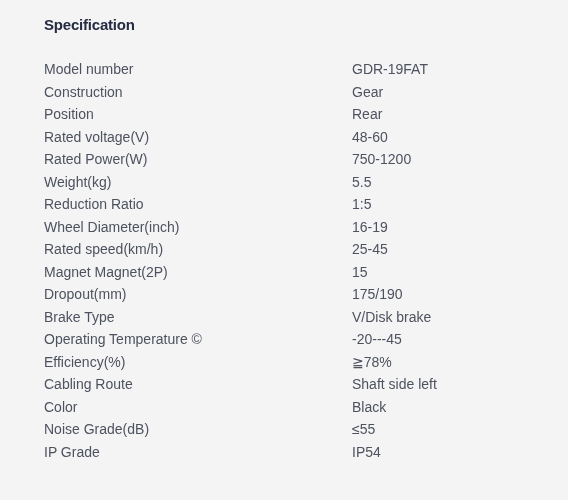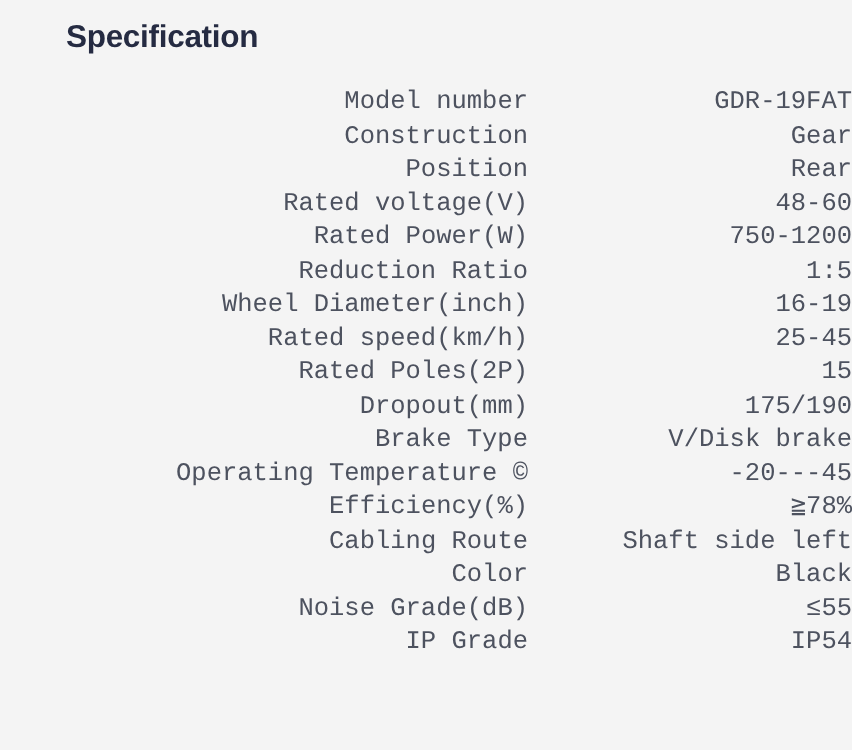--- a/index.html
+++ b/index.html
@@ -18,48 +18,47 @@
     position: relative;
     width: 568px;
     height: 500px;
     box-sizing: border-box;
     padding: 0;
   }
   .spec-title {
     position: absolute;
     left: 44px;
     top: 12px;
-    font-size: 21px;
+    font-size: 15px;
     font-weight: bold;
     color: #252b42;
     letter-spacing: -0.2px;
     line-height: 26px;
     margin: 0;
   }
   .spec-table {
     position: absolute;
     left: 0;
     top: 58px;
     width: 568px;
     border-collapse: collapse;
   }
   .spec-row {
     height: 22.5px;
   }
   .spec-label,
   .spec-value {
-    font-size: 17px;
+    font-size: 14px;
     color: #4d525f;
     font-weight: normal;
-    text-align: right;
+    text-align: left;
     vertical-align: top;
     padding: 0;
     line-height: 22.5px;
     white-space: nowrap;
-    font-family: Liberation Mono, monospace;
   }
   .spec-label {
     width: 352px;
     padding-left: 44px;
     box-sizing: border-box;
   }
   .spec-value {
     width: 216px;
     padding-left: 0px;
     box-sizing: border-box;
@@ -88,33 +87,37 @@
         </tr>
         <tr class="spec-row">
           <td class="spec-label">Rated voltage(V)</td>
           <td class="spec-value">48-60</td>
         </tr>
         <tr class="spec-row">
           <td class="spec-label">Rated Power(W)</td>
           <td class="spec-value">750-1200</td>
         </tr>
         <tr class="spec-row">
+          <td class="spec-label">Weight(kg)</td>
+          <td class="spec-value">5.5</td>
+        </tr>
+        <tr class="spec-row">
           <td class="spec-label">Reduction Ratio</td>
           <td class="spec-value">1:5</td>
         </tr>
         <tr class="spec-row">
           <td class="spec-label">Wheel Diameter(inch)</td>
           <td class="spec-value">16-19</td>
         </tr>
         <tr class="spec-row">
           <td class="spec-label">Rated speed(km/h)</td>
           <td class="spec-value">25-45</td>
         </tr>
         <tr class="spec-row">
-          <td class="spec-label">Rated Poles(2P)</td>
+          <td class="spec-label">Magnet Magnet(2P)</td>
           <td class="spec-value">15</td>
         </tr>
         <tr class="spec-row">
           <td class="spec-label">Dropout(mm)</td>
           <td class="spec-value">175/190</td>
         </tr>
         <tr class="spec-row">
           <td class="spec-label">Brake Type</td>
           <td class="spec-value">V/Disk brake</td>
         </tr>

